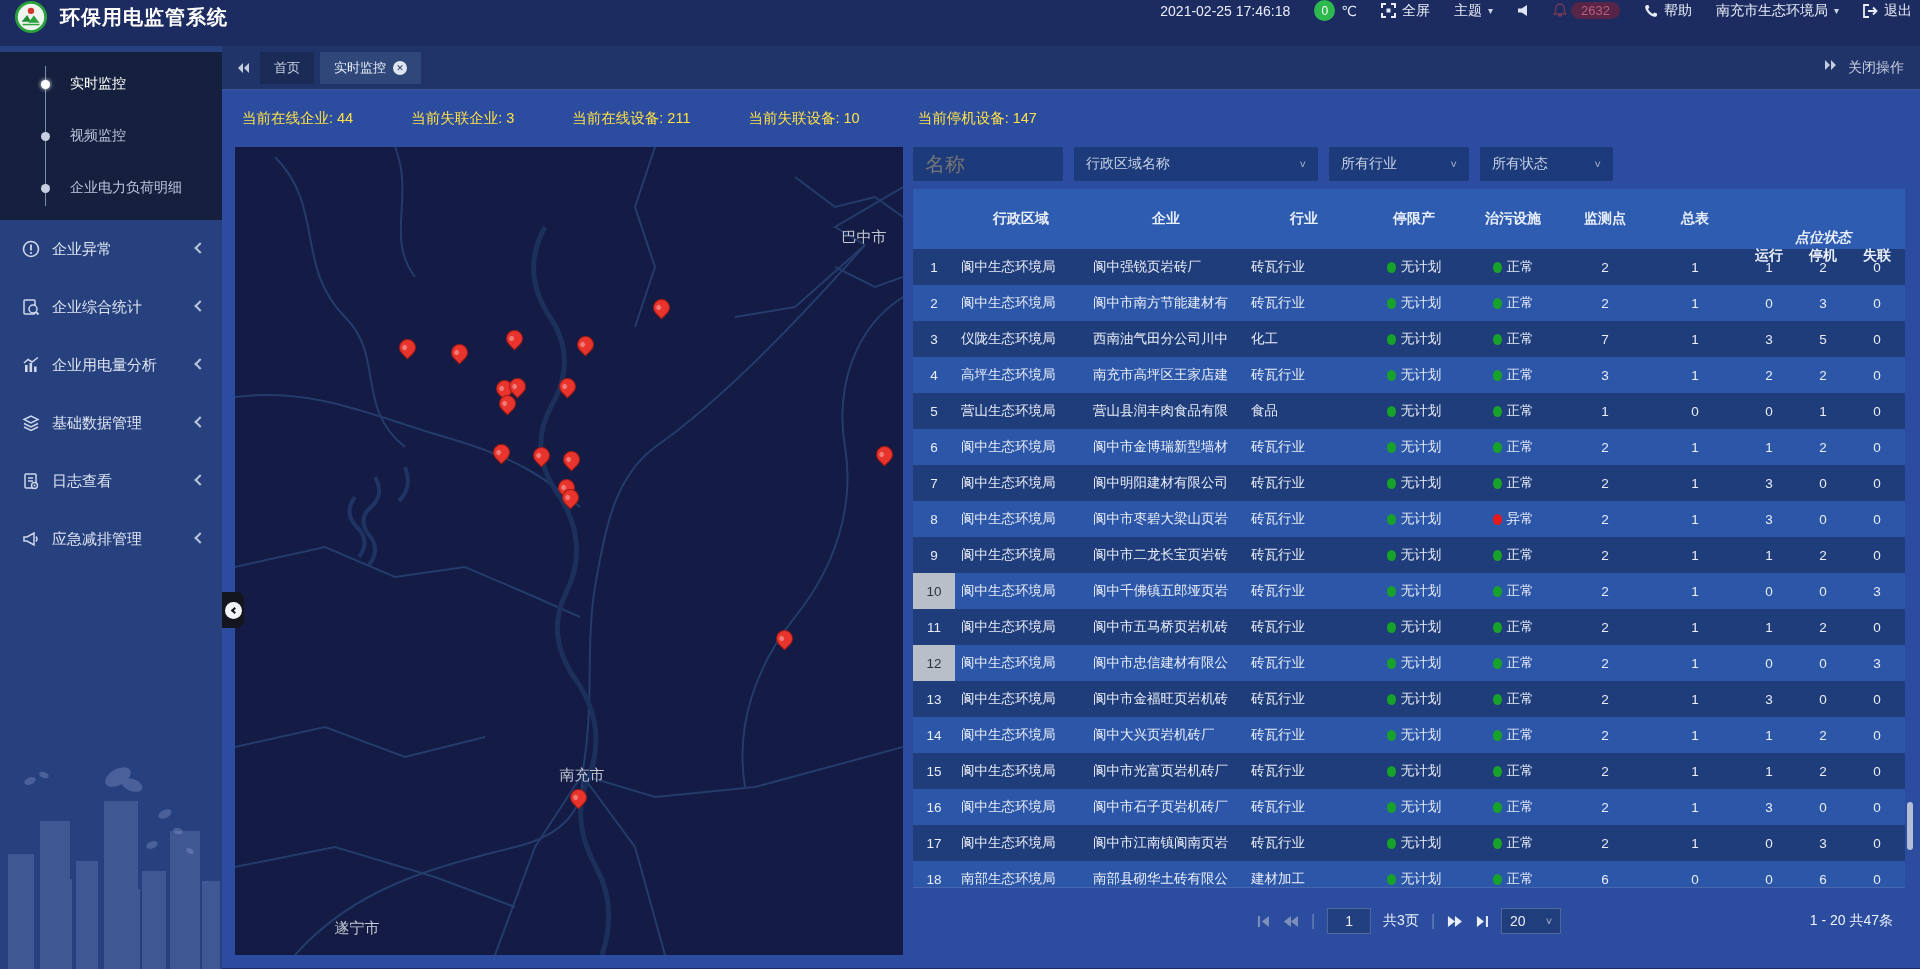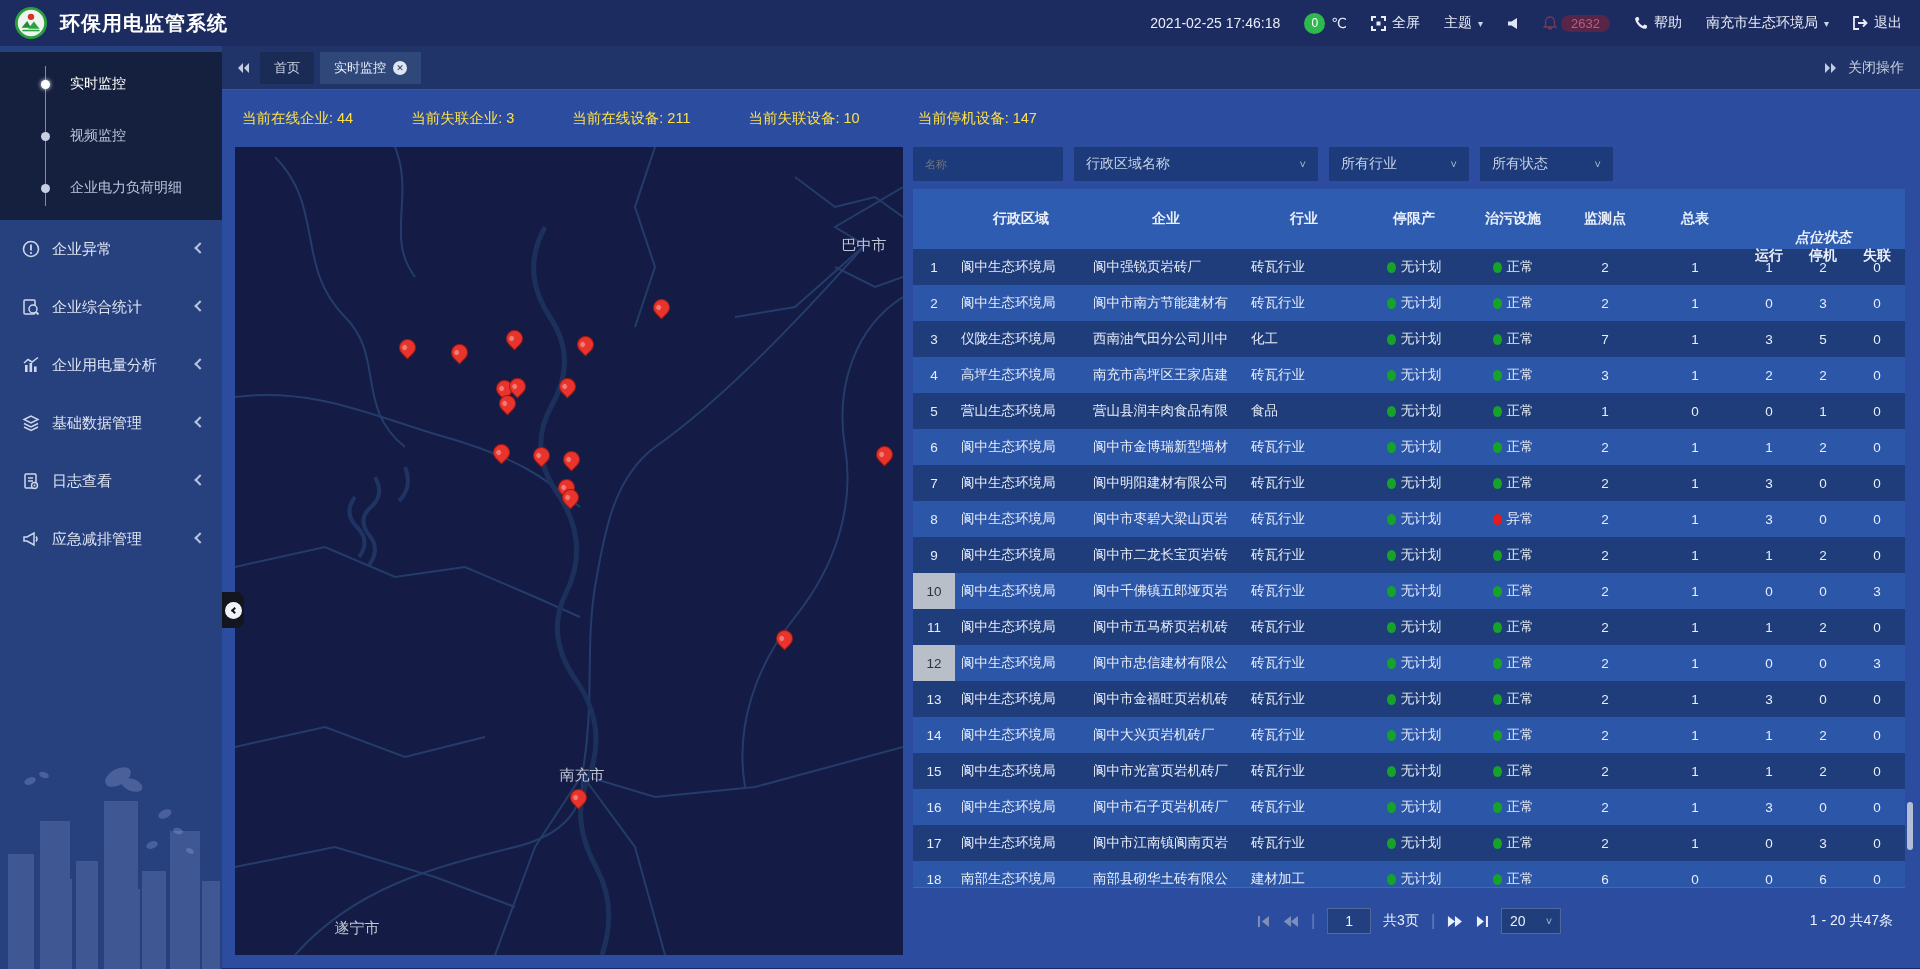--- a/index.html
+++ b/index.html
@@ -1,21 +1,21 @@
 <!DOCTYPE html>
 <html><head>
 <meta charset="utf-8">
 <style>
   * { margin:0; padding:0; box-sizing:border-box; }
   html,body { width:1920px; height:969px; overflow:hidden; }
   body { font-family:"Liberation Sans","DejaVu Sans",sans-serif; background:#1d2c60; color:#e8edf8; }
   #app { position:relative; width:1920px; height:969px; overflow:hidden; }
 
   
-  .header { position:absolute; left:0; top:0; width:1920px; height:46px; background:#1d2c60; display:flex; align-items:center; justify-content:space-between; padding:0 18px 0 14px; z-index:30; }
+  .header { position:absolute; left:0; top:0; width:1920px; height:46px; background:#1d2c60; display:flex; align-items:flex-start; justify-content:space-between; padding:0 8px 0 14px; z-index:30; }
   .h-left { display:flex; align-items:center; gap:12px; }
   .logo { width:34px; height:34px; }
   .app-title { font-size:20px; font-weight:bold; letter-spacing:1px; color:#ffffff; }
   .h-right { display:flex; align-items:center; gap:24px; font-size:14px; color:#e8edf8; }
   .h-item { display:flex; align-items:center; gap:6px; cursor:default; white-space:nowrap; }
   .temp-badge { width:21px; height:21px; border-radius:50%; background:#2eb94e; color:#fff; font-size:12px; display:flex; align-items:center; justify-content:center; }
   .caret { font-size:10px; color:#cdd6e8; }
   .notif { display:flex; align-items:center; gap:4px; opacity:.95; }
   .notif-badge { background:#5a2547; color:#c4607c; font-size:13px; padding:1px 10px; border-radius:9px; }
 
@@ -35,42 +35,42 @@
   .sub-item.active .dot { background:#ffffff; box-shadow:0 0 4px #fff; }
   .cityscape { position:absolute; left:0; bottom:0; width:222px; height:210px; z-index:1; }
 
   
   .main { position:absolute; left:222px; top:46px; width:1698px; height:923px; }
   .tabbar { height:44px; background:#20346a; border-bottom:1px solid #3a549a; display:flex; align-items:center; padding:0 16px 0 14px; gap:10px; }
   .tab-scroll { color:#c3cddf; display:flex; align-items:center; cursor:pointer; }
   .tab { height:32px; display:flex; align-items:center; gap:7px; padding:0 14px; font-size:13px; color:#ccd4e6; background:#1a2b55; cursor:pointer; }
   .tab.active { background:#2f4779; color:#e8eef9; }
   .tab-close { width:14px; height:14px; border-radius:50%; background:#dfe5f1; color:#22356b; font-size:9px; line-height:14px; text-align:center; cursor:pointer; }
-  .tab-right { margin-left:auto; display:flex; align-items:center; gap:10px; color:#c6cede; font-size:14px; }
+  .tab-right { margin-left:auto; display:flex; align-items:flex-start; gap:10px; color:#c6cede; font-size:14px; }
 
   .content { position:relative; height:878px; background:#2c4d9f; }
   .statsbar { height:57px; display:flex; align-items:center; gap:58px; padding-left:20px; font-size:14.5px; color:#fde047; }
 
   .body-row { position:relative; display:flex; gap:10px; padding:0 15px 13px 13px; height:821px; }
 
   
   .map { position:relative; width:668px; height:808px; background:#141b45; overflow:hidden; flex:0 0 668px; cursor:grab; }
   .city-label { position:absolute; transform:translate(-50%,-50%); color:#c2c8d4; font-size:15px; white-space:nowrap; }
   .pin { position:absolute; width:17px; height:17px; background:#e8342c; border:1px solid #9d1b14; border-radius:50% 50% 50% 0; transform:rotate(-45deg); cursor:pointer; }
   .pin::after { content:""; position:absolute; left:3px; top:3px; width:5px; height:5px; border-radius:50%; background:rgba(255,255,255,.35); }
   .collapse-handle { position:absolute; left:0; top:445px; width:22px; height:36px; background:#14161f; border-radius:0 8px 8px 0; display:flex; align-items:center; justify-content:center; cursor:pointer; z-index:5; }
   .collapse-handle .circ { width:17px; height:17px; border-radius:50%; background:#f2f4f8; display:flex; align-items:center; justify-content:center; }
   .collapse-handle .c-chev { width:5px; height:5px; border-left:2px solid #14161f; border-bottom:2px solid #14161f; transform:rotate(45deg); margin-left:2px; }
 
   
   .panel { flex:1; display:flex; flex-direction:column; min-width:0; }
   .filters { height:36px; display:flex; gap:11px; margin-bottom:6px; }
   .f-box { background:#1d3b7a; height:34px; display:flex; align-items:center; padding:0 12px; font-size:14px; color:#c6d1e6; cursor:pointer; }
   .f-input { width:150px; }
-  .f-input input { background:transparent; border:none; outline:none; color:#c6d1e6; font-size:11px; width:100%; font-family:inherit; }
+  .f-input input { background:transparent; border:none; outline:none; color:#c6d1e6; font-size:20px; width:100%; font-family:inherit; }
   .f-select { justify-content:space-between; }
   .f-sel-caret { font-size:11px; color:#aebad4; margin-left:14px; }
 
   .table-wrap { height:698px; overflow:hidden; font-size:13.5px; }
   .thead { height:60px; background:#2e5cb0; display:flex; color:#e9effb; font-weight:600; font-size:14px; }
   .th-left { display:flex; align-items:center; }
   .th-cell { display:flex; align-items:center; justify-content:center; }
   .th-group { width:164px; display:flex; flex-direction:column; }
   .th-group-title { height:28px; display:flex; align-items:center; justify-content:center; font-style:italic;margin-top:40px; }
   .th-group-sub { height:32px; display:flex; }
@@ -336,21 +336,21 @@
             <g stroke="#1c315e" stroke-width="5" fill="none" opacity="0.95">
               <path d="M310 80 q -25 45 5 90 q 28 42 2 88 q -26 46 8 92 q 30 48 6 96 q -22 44 12 90 q 30 46 10 96 q -18 40 8 88 q 22 40 6 88"></path>
             </g>
             <g stroke="#223b6b" stroke-width="4" fill="none" opacity="0.8">
               <path d="M140 330 q 10 18 -4 30 q -14 12 -2 28 q 12 14 0 30"></path>
               <path d="M120 350 q -12 16 2 30 q 14 14 2 30"></path>
               <path d="M170 320 q 8 20 -6 34"></path>
             </g>
           </svg>
           <div id="map-overlay">
-              <div class="city-label" style="left: 629px; top: 98px;">巴中市</div>
+              <div class="city-label" style="left: 629px; top: 90px;">巴中市</div>
               <div class="city-label" style="left: 347px; top: 628px;">南充市</div>
               <div class="city-label" style="left: 122px; top: 781px;">遂宁市</div>
               <div class="pin" style="left: 164px; top: 192px;"></div>
               <div class="pin" style="left: 216px; top: 197px;"></div>
               <div class="pin" style="left: 271px; top: 183px;"></div>
               <div class="pin" style="left: 342px; top: 189px;"></div>
               <div class="pin" style="left: 418px; top: 152px;"></div>
               <div class="pin" style="left: 261px; top: 233px;"></div>
               <div class="pin" style="left: 274px; top: 231px;"></div>
               <div class="pin" style="left: 264px; top: 248px;"></div>

